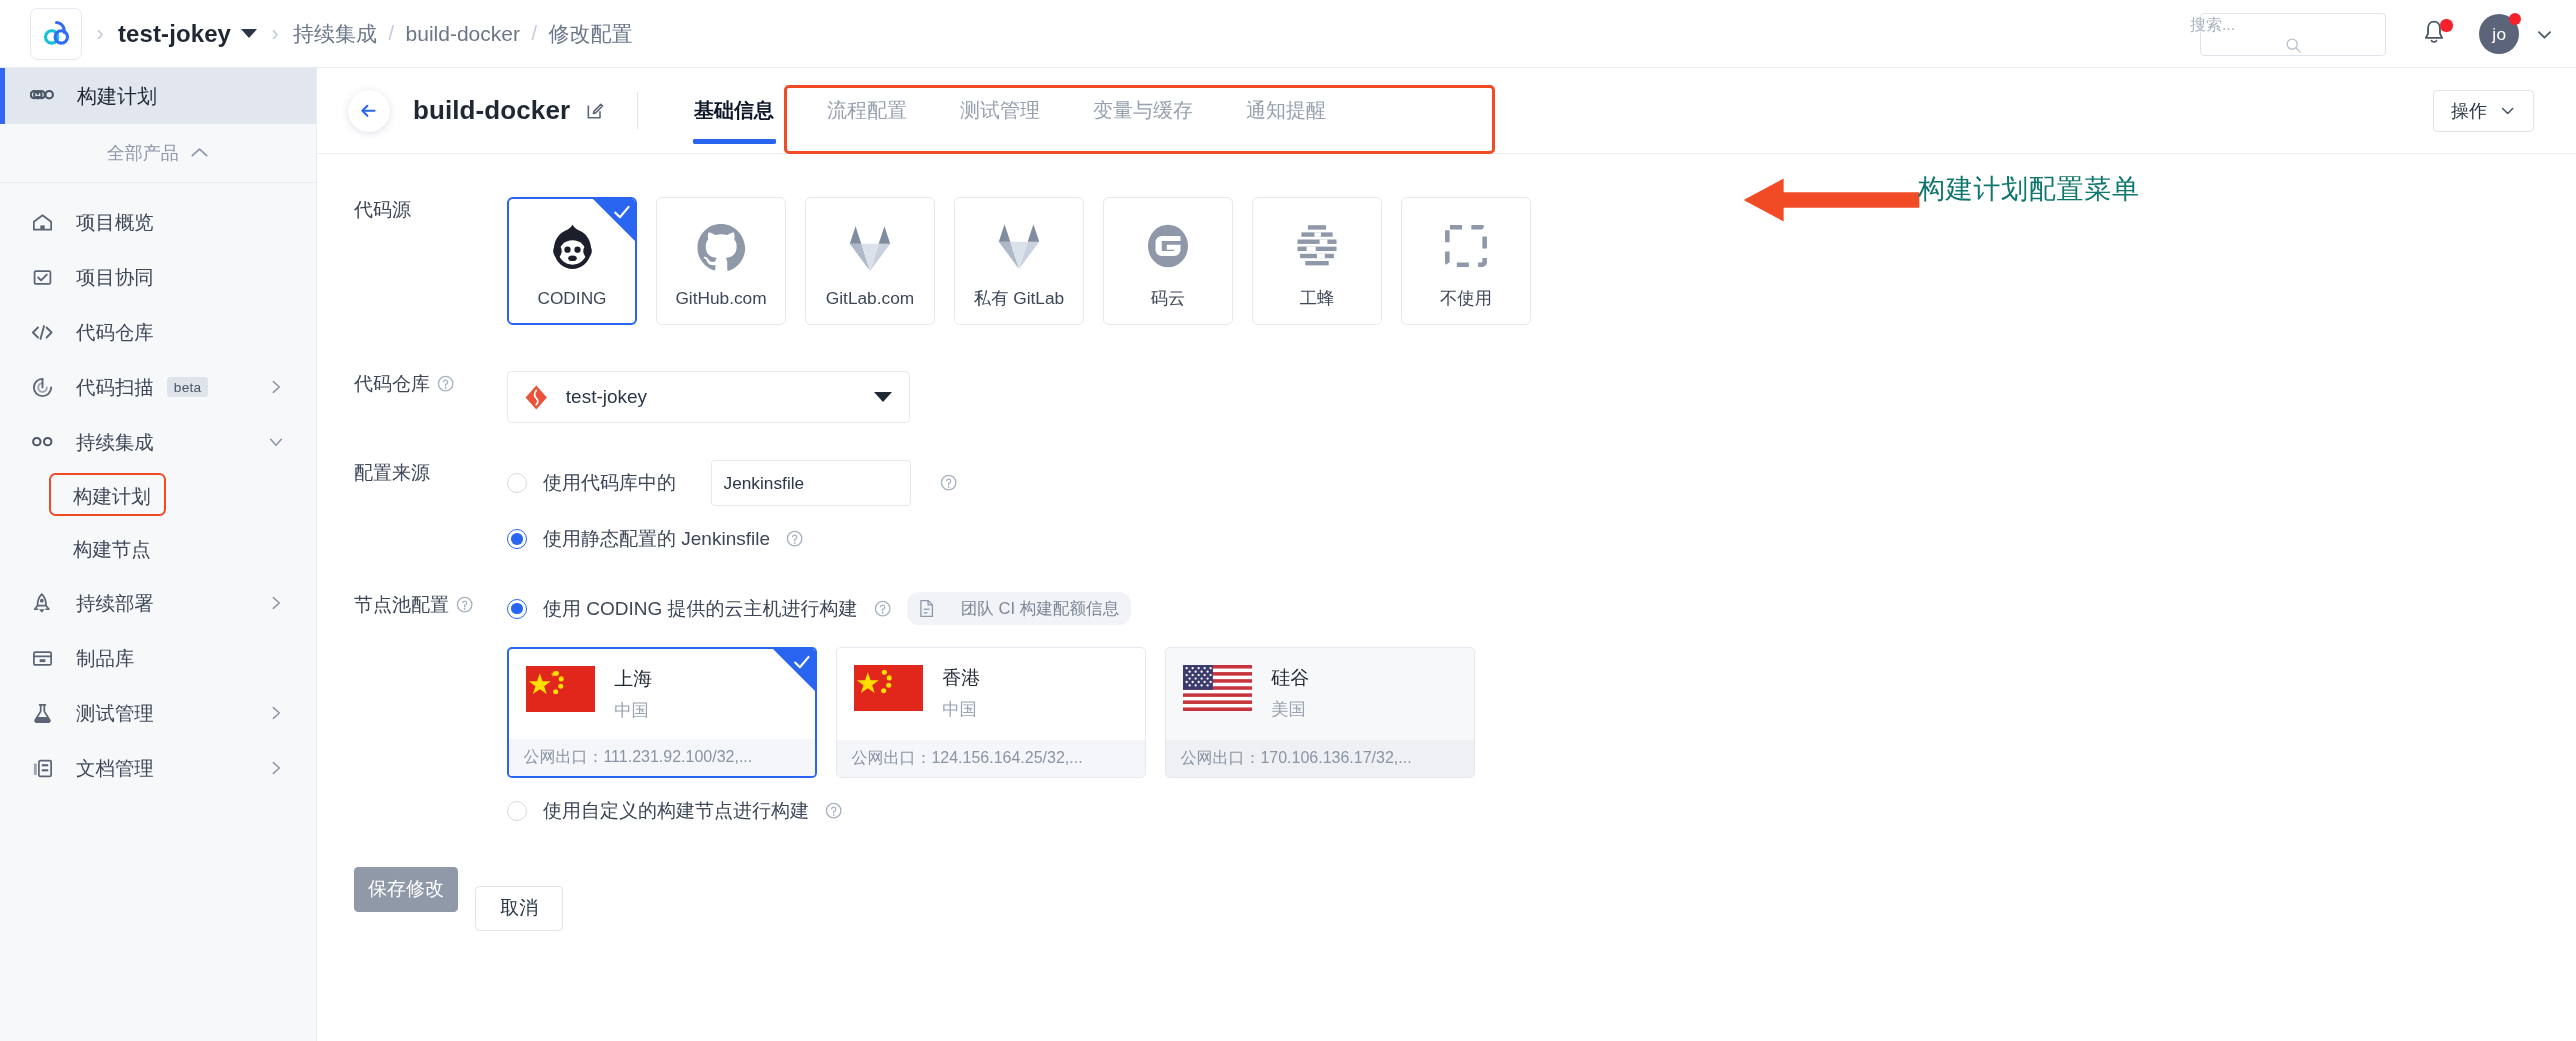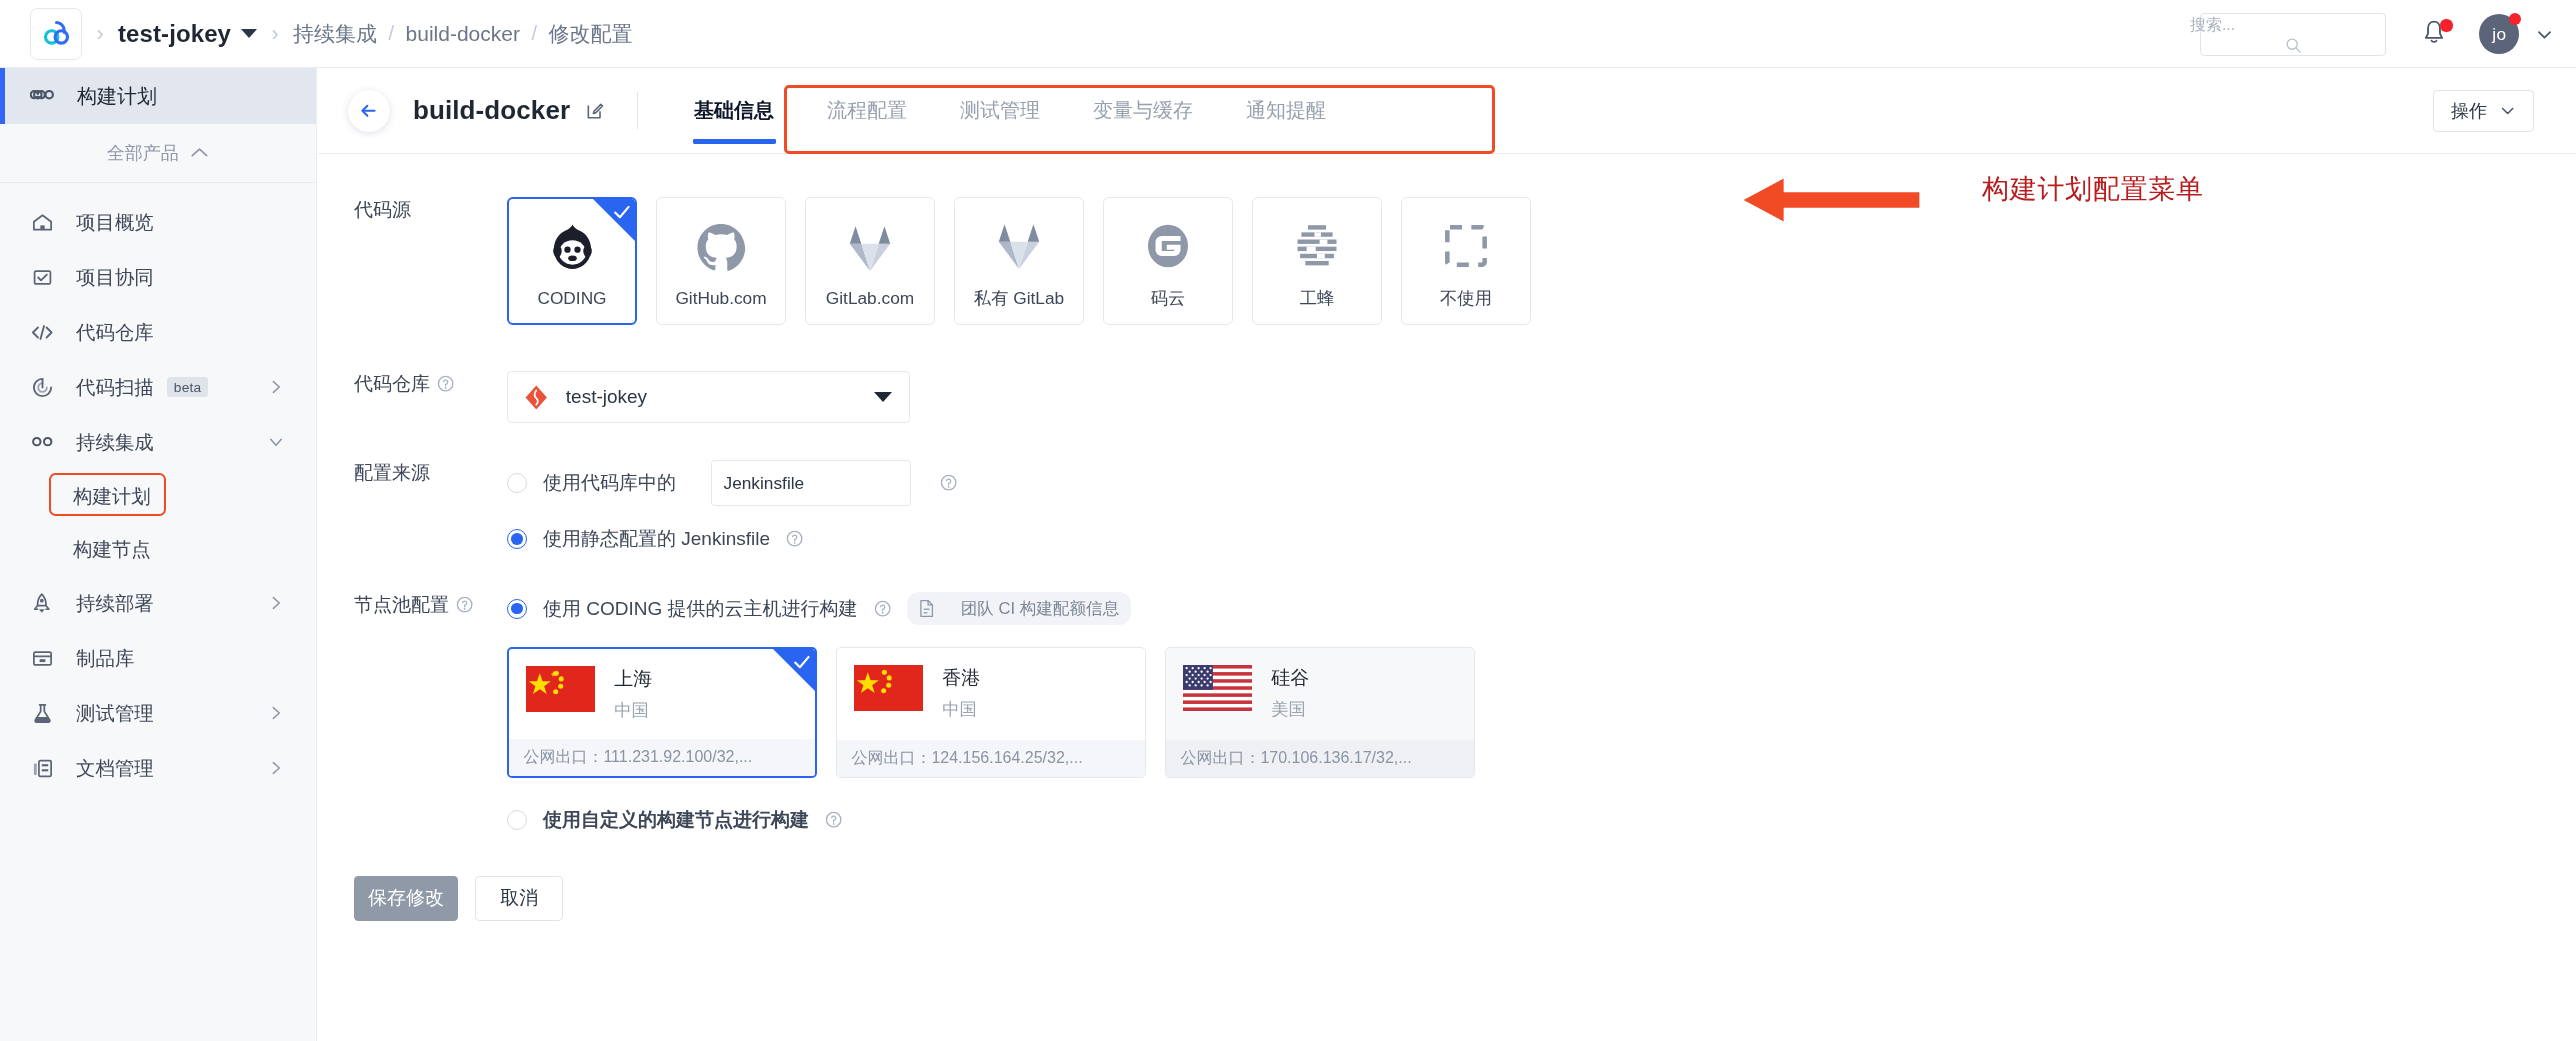--- a/index.html
+++ b/index.html
@@ -127,21 +127,21 @@
   .tab.active::after {
     content: ""; position: absolute; left: 11.5px; right: 11.5px; bottom: 10px;
     height: 5px; background: #2965f1; border-radius: 1.4px;
   }
   .tabs-box {
     position: absolute; left: 466px; top: 16.6px; width: 711px; height: 69px;
     border: 3.6px solid #f04b24; border-radius: 5px; pointer-events: none;
   }
   .annot-arrow { position: absolute; left: 1425px; top: 107px; }
   .annot-text {
-    position: absolute; left: 1664px; top: 103px; font-size: 27px; color: #b91c1c;
+    position: absolute; left: 1600px; top: 103px; font-size: 27px; color: #0f766e;
     letter-spacing: 0.7px;
   }
   .op-btn {
     position: absolute; right: 42px; top: 22px; width: 101px; height: 42px;
     border: 1.4px solid #dfe3ea; border-radius: 4.3px; background: #fff;
     display: flex; align-items: center; justify-content: center; gap: 11.5px;
     font-size: 18px; color: #2b3747;
   }
 
   
@@ -217,31 +217,32 @@
   .flag { width: 69px; height: 46px; flex: none; display:block; }
   .node-name { font-size: 19px; color: #1f2733; }
   .node-country { font-size: 17.3px; color: #9aa3b2; margin-top: 5.8px; }
   .node-foot {
     position: absolute; bottom: 0; left: 0; right: 0; height: 37px;
     background: #f4f6f9; display: flex; align-items: center; padding-left: 14.4px;
     font-size: 16px; color: #8a94a4; white-space: nowrap;
   }
   .node-card.sel .node-foot { background: #f4f6f9; }
   .node-card.dim .node-foot { background: #eef0f4; }
-  .custom-row { margin-top: 29px; margin-left: 189px; font-weight: bold; }
+  .custom-row { margin-top: 20px; margin-left: 189px; }
 
   .btn-row { margin-top: 43px; margin-left: 36px; display: flex; gap: 17.3px; }
   .btn-save {
     width: 104px; height: 45px; background: #9099a8; color: #fff; border: none;
     border-radius: 4.3px; font-size: 19px; font-family: "Liberation Sans", sans-serif;
   }
   .btn-cancel {
     width: 88px; height: 45px; background: #fff; color: #2b3747;
     border: 1.4px solid #dfe3ea; border-radius: 4.3px; font-size: 19px;
     font-family: "Liberation Sans", sans-serif;
+    margin-top: 19px;
   }
 </style>
 </head>
 <body>
 
 <div class="app">
 
   <div class="topbar">
     <div class="logo-box">
       <svg class="logo-svg" viewBox="0 0 48 48">

